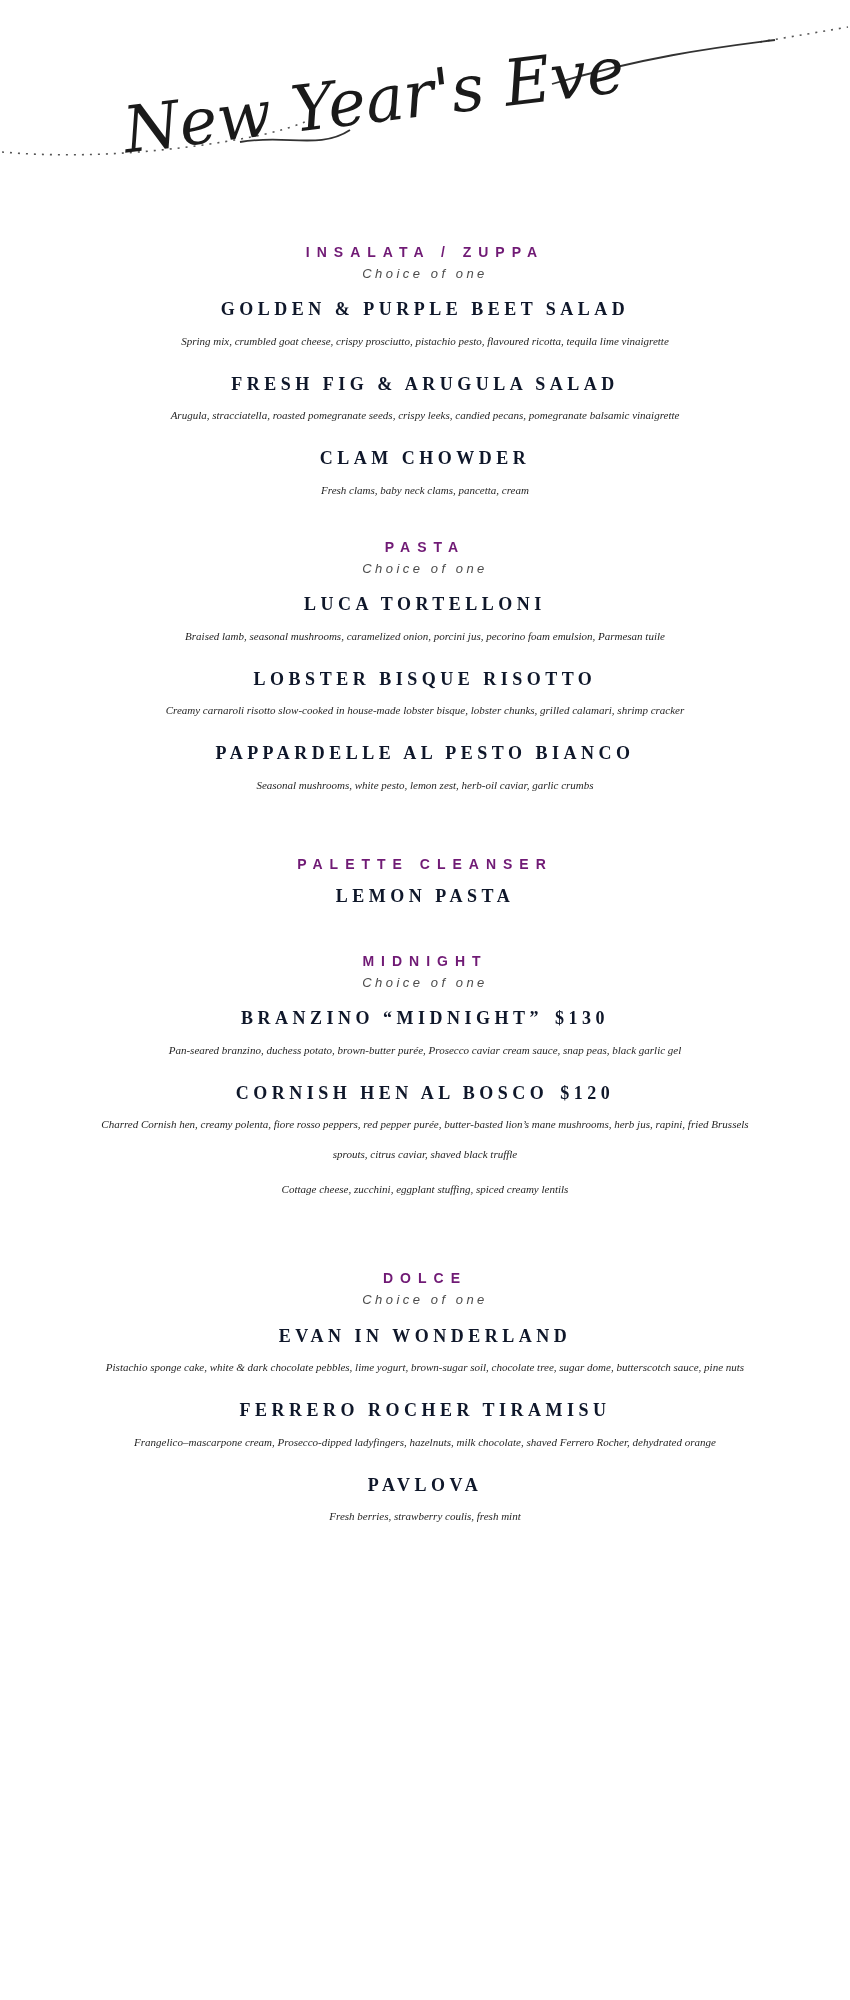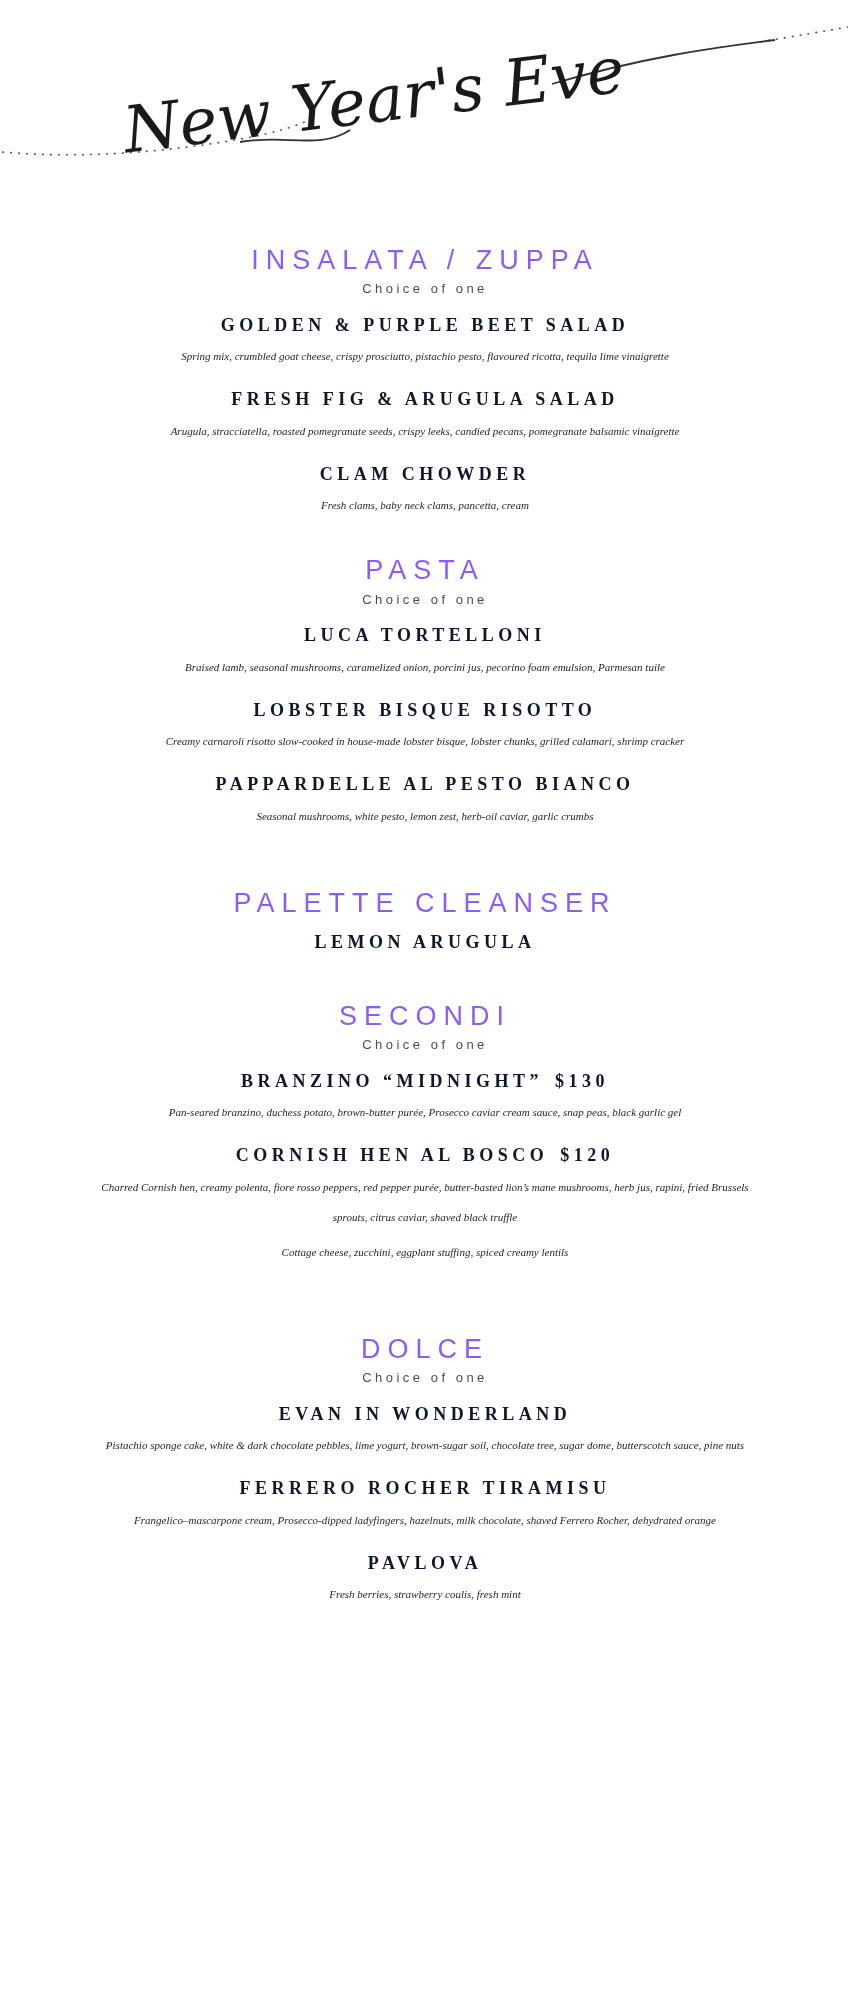--- a/index.html
+++ b/index.html
@@ -18,33 +18,34 @@
     width: 850px;
     height: 200px;
     display: block;
   }
   .menu {
     text-align: center;
     padding: 0 85px;
   }
   .section-title {
     font-family: "Liberation Sans", sans-serif;
-    font-weight: 400;
-    font-size: 27px;
+    font-weight: 700;
+    font-size: 14px;
     letter-spacing: 7px;
-    color: #8b5cf6;
+    color: #701a75;
     line-height: 1.2;
   }
   .choice {
     font-family: "Liberation Sans", sans-serif;
     font-size: 13px;
     letter-spacing: 3.5px;
     color: #4c4c4c;
     margin-top: 5px;
     line-height: 1.2;
+    font-style: italic;
   }
   .dish {
     font-family: "Liberation Serif", serif;
     font-weight: 700;
     font-size: 18px;
     letter-spacing: 4.5px;
     color: #0f172a;
     margin-top: 17px;
     line-height: 1.25;
   }
@@ -119,27 +120,27 @@
           <h3 class="dish"><span>PAPPARDELLE AL PESTO BIANCO</span><span class="price"></span></h3>
           <p class="desc">Seasonal mushrooms, white pesto, lemon zest, herb-oil caviar, garlic crumbs</p>
         </div>
       </div>
     </section>
 
     <section class="s-palette">
       <h2 class="section-title">PALETTE CLEANSER</h2>
       <div class="dishes">
         <div>
-          <h3 class="dish"><span>LEMON ARUGULA</span><span class="price"></span></h3>
+          <h3 class="dish"><span>LEMON PASTA</span><span class="price"></span></h3>
         </div>
       </div>
     </section>
 
     <section class="s-secondi">
-      <h2 class="section-title">SECONDI</h2>
+      <h2 class="section-title">MIDNIGHT</h2>
       <div class="choice">Choice of one</div>
       <div class="dishes">
         <div>
           <h3 class="dish"><span>BRANZINO “MIDNIGHT”</span><span class="price">$130</span></h3>
           <p class="desc">Pan-seared branzino, duchess potato, brown-butter purée, Prosecco caviar cream sauce, snap peas, black garlic gel</p>
         </div>
         <div>
           <h3 class="dish"><span>CORNISH HEN AL BOSCO</span><span class="price">$120</span></h3>
           <p class="desc">Charred Cornish hen, creamy polenta, fiore rosso peppers, red pepper purée, butter-basted lion’s mane mushrooms, herb jus, rapini, fried Brussels sprouts, citrus caviar, shaved black truffle</p>
         </div>

